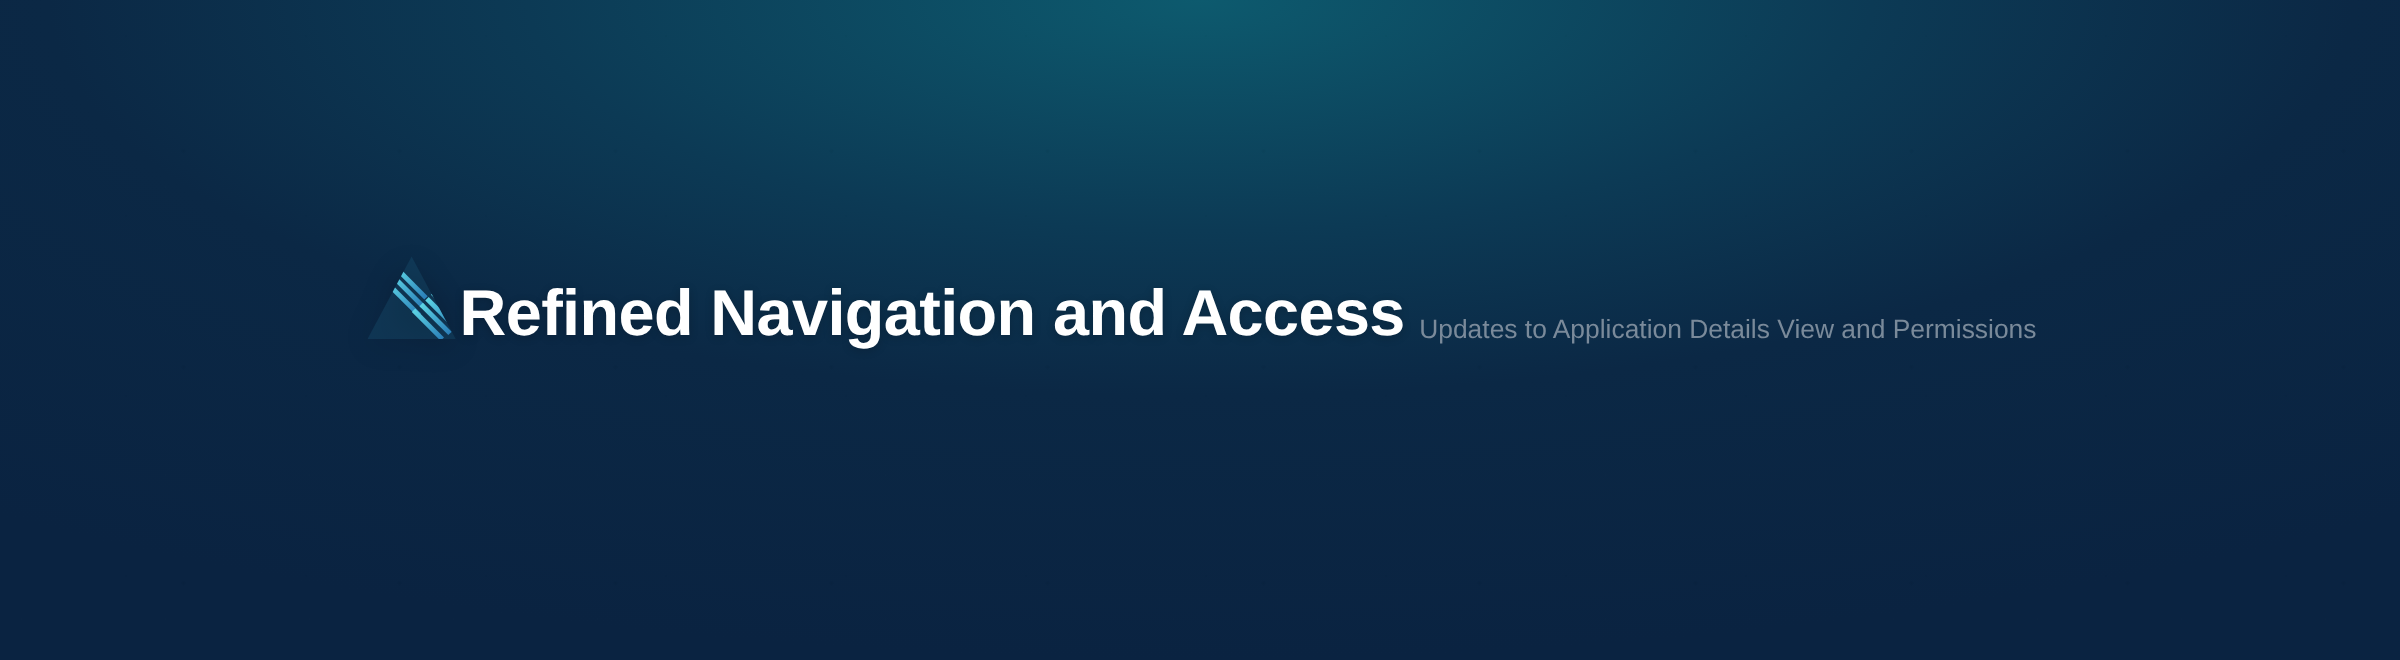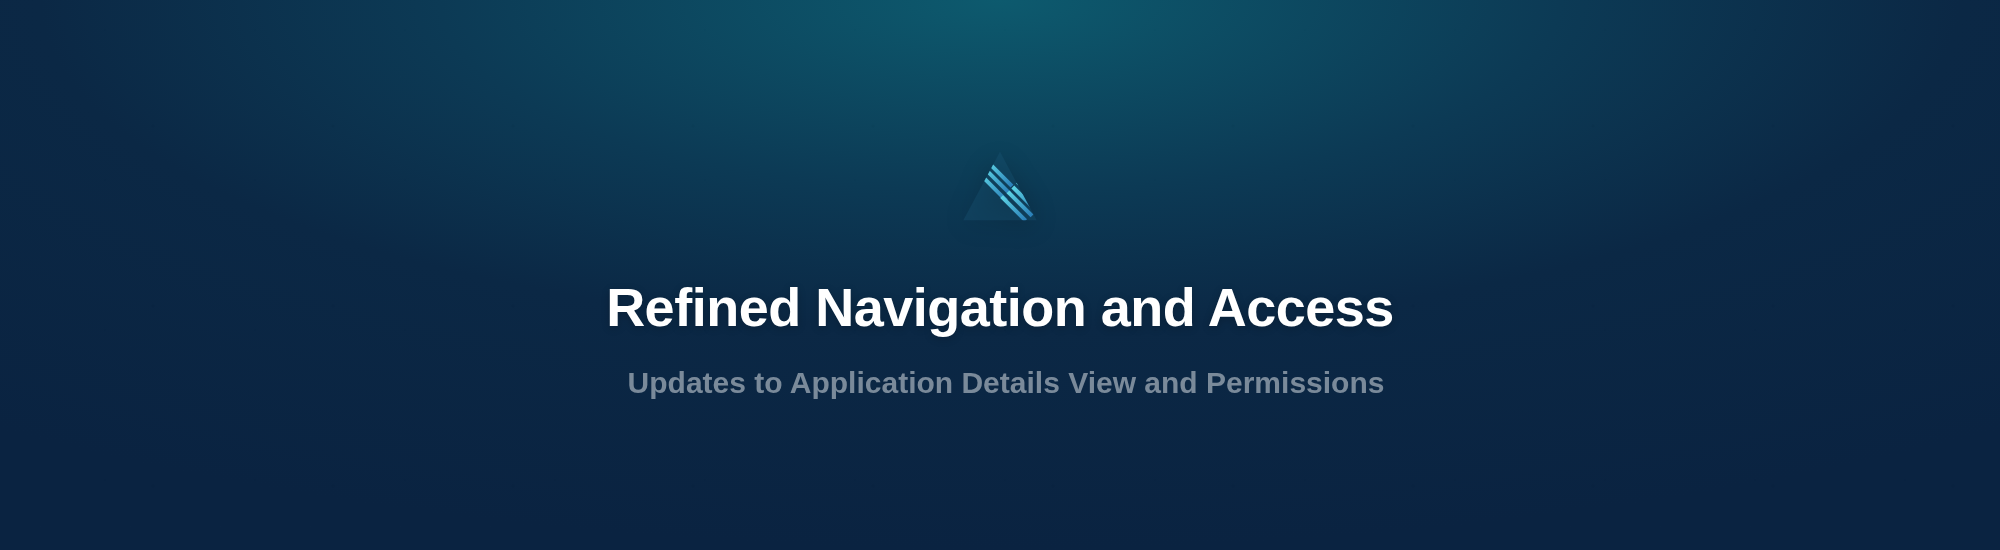--- a/index.html
+++ b/index.html
@@ -14,21 +14,21 @@
       overflow: hidden;
       font-family: -apple-system, BlinkMacSystemFont, 'Segoe UI', 'Helvetica Neue', Arial, sans-serif;
     }
     
     .hero-banner {
       width: 100%;
       height: 100%;
       background: radial-gradient(ellipse 80% 100% at 50% 0%, #0d5a6e 0%, #0c3a55 35%, #0b2845 60%, #0a2341 100%);
       position: relative;
       display: flex;
-      flex-direction: column;
+      flex-direction: row;
       align-items: center;
       justify-content: center;
     }
     
     .hero-banner::before {
       content: '';
       position: absolute;
       inset: 0;
       background-image: 
         radial-gradient(circle at 15% 30%, rgba(255,255,255,0.015) 0%, transparent 1px),
@@ -58,22 +58,22 @@
       color: #ffffff;
       text-align: center;
       letter-spacing: -0.5px;
       position: relative;
       z-index: 1;
       text-shadow: 0 2px 8px rgba(0,0,0,0.2);
       margin-bottom: 28px;
     }
     
     .subtitle {
-      font-size: 30px;
-      font-weight: 700;
+      font-size: 22px;
+      font-weight: 400;
       color: #7a8a9a;
       text-align: center;
       letter-spacing: 0px;
       position: relative;
       z-index: 1;
       margin-left: 12px;
     }
   </style>
 </head>
 <body>

